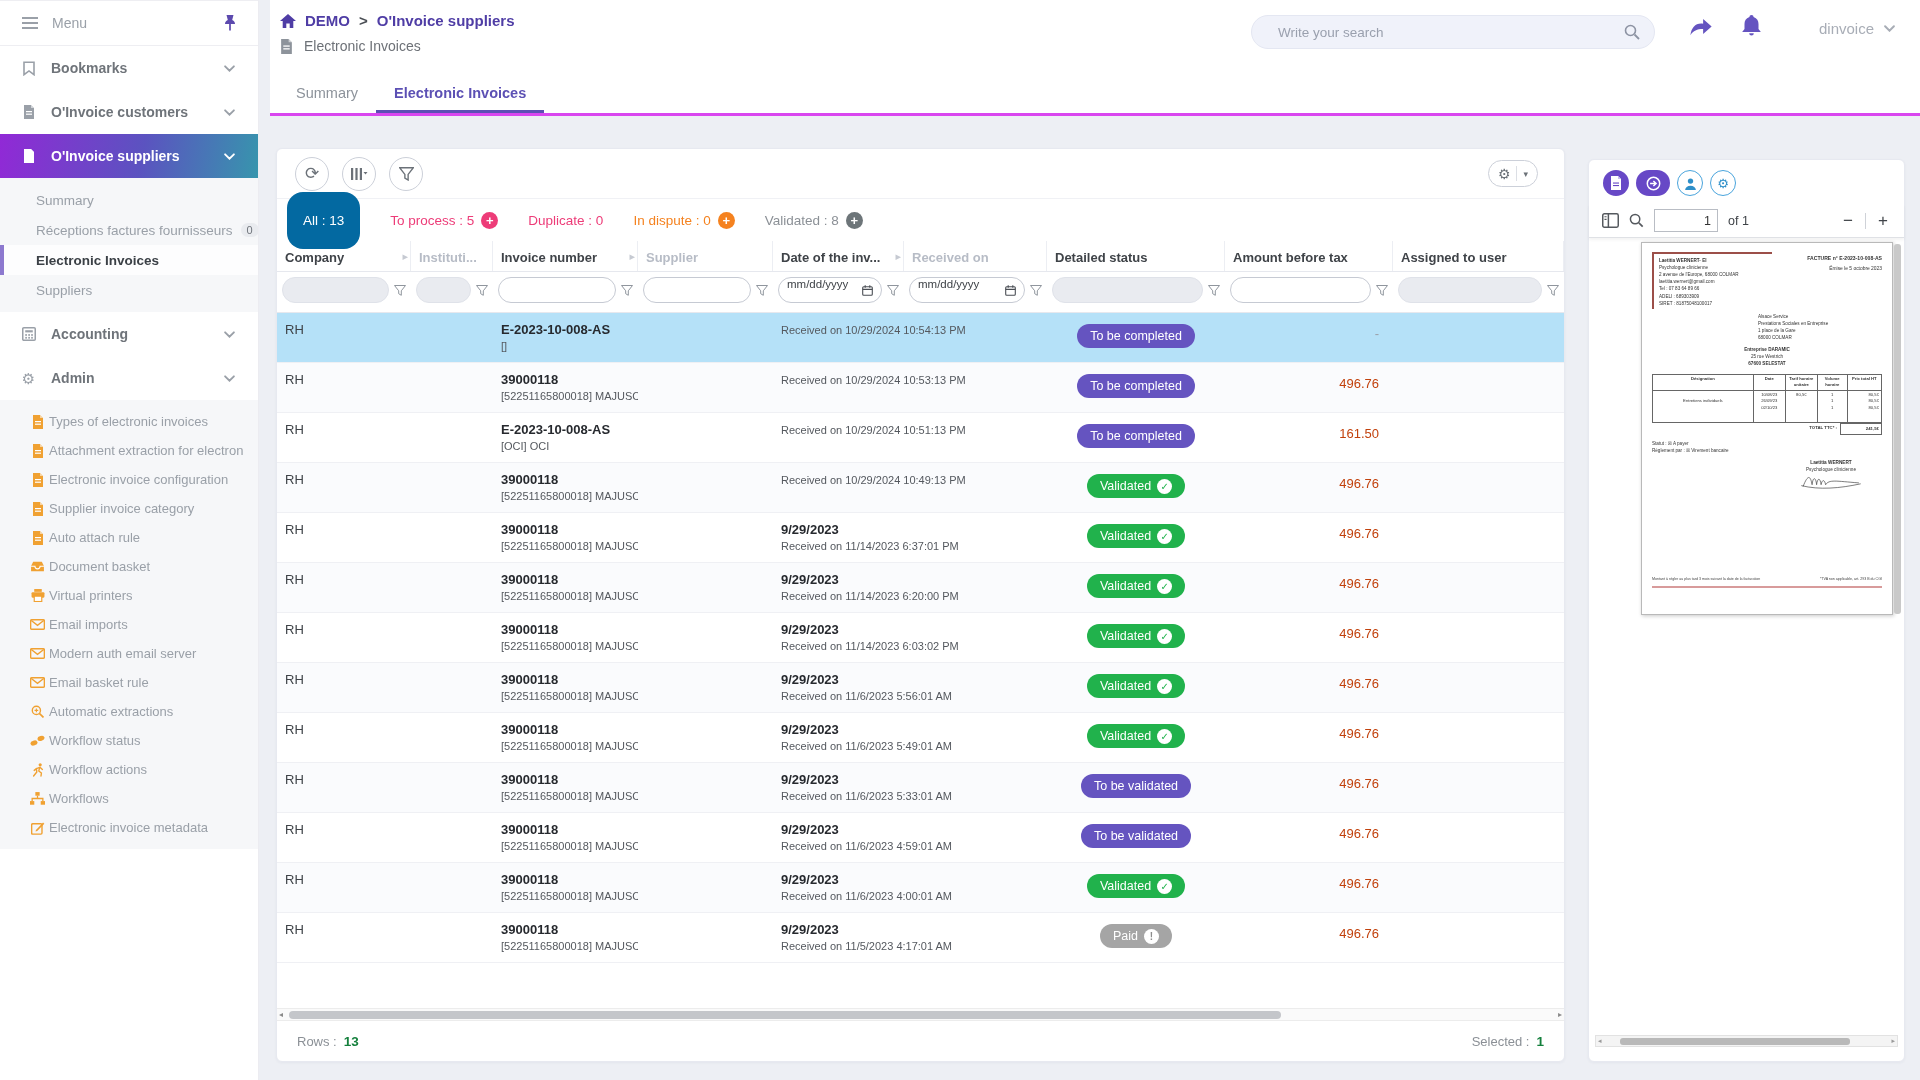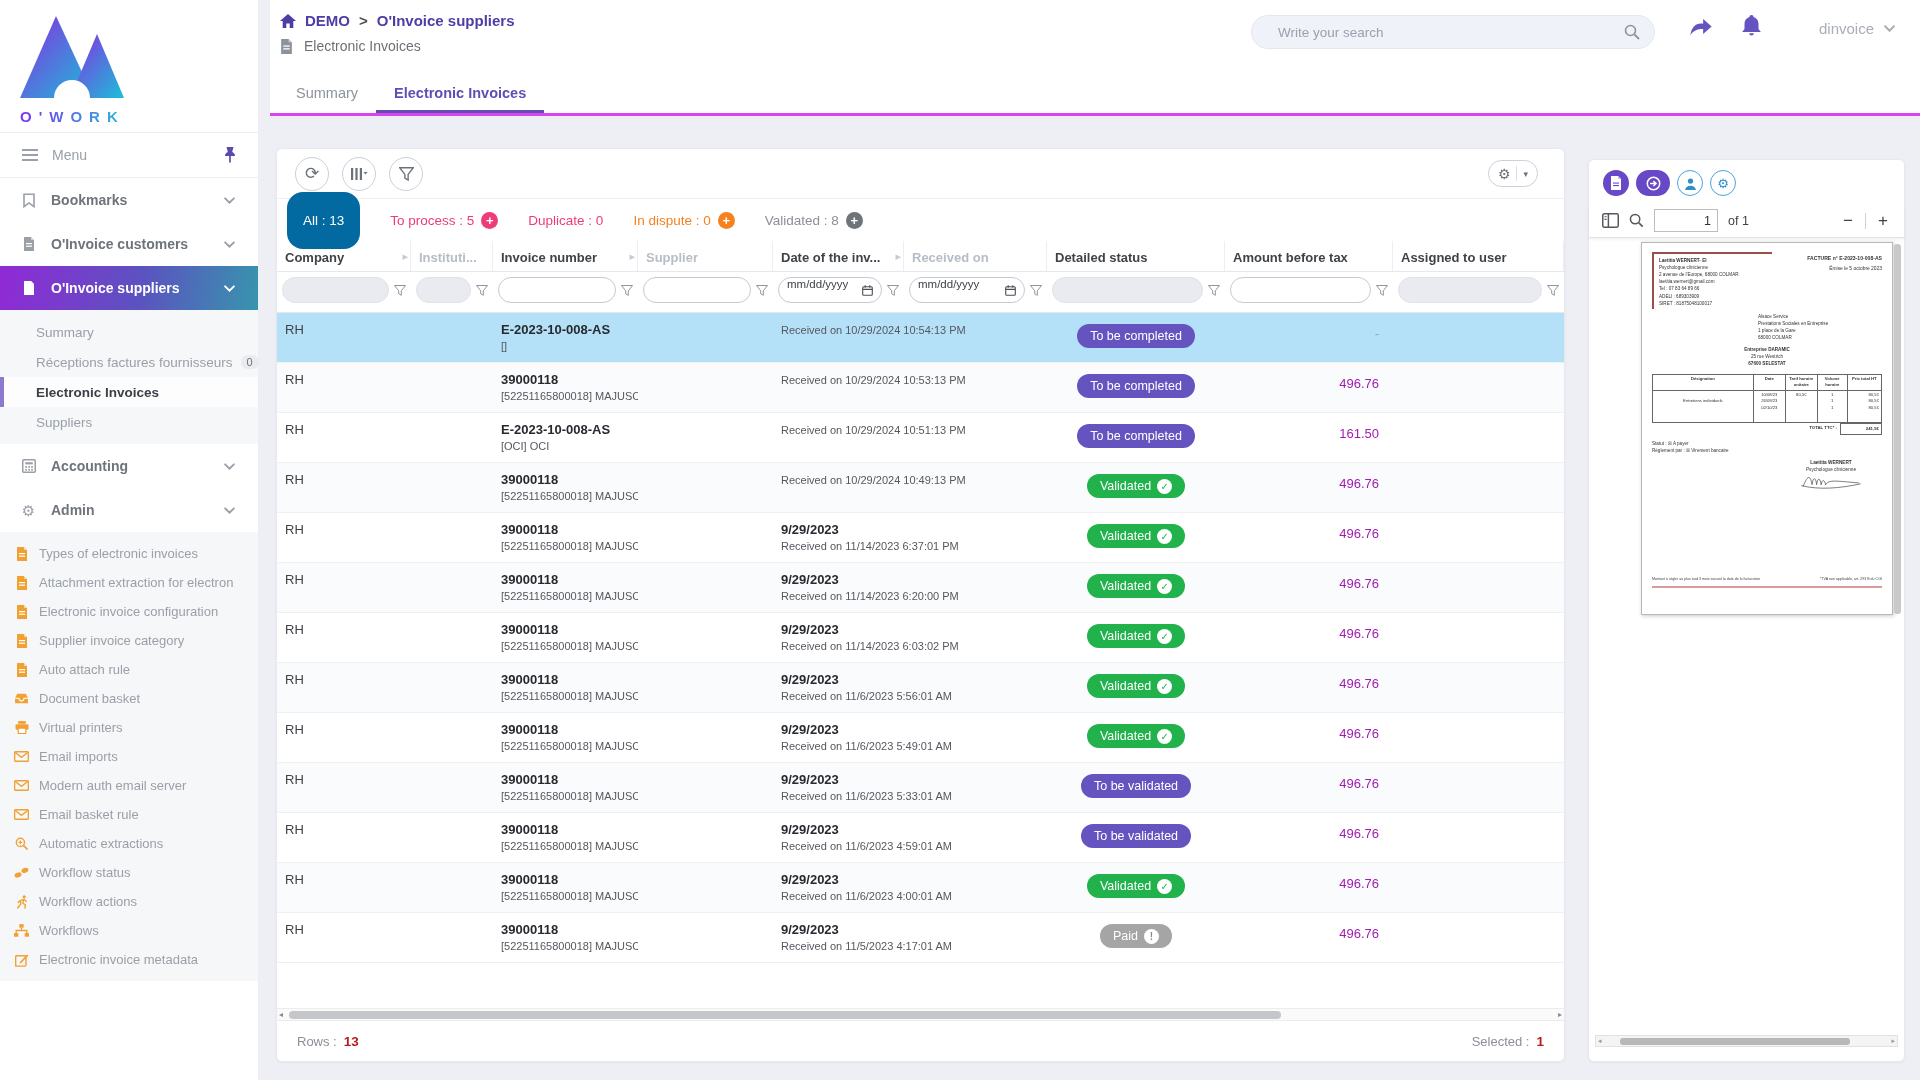--- a/index.html
+++ b/index.html
@@ -18,21 +18,21 @@
 .nav-item .icn{color:#b4bac3;width:17px}
 .nav-item.bold{font-weight:bold;color:#6f747a}
 .nav-item.bold .icn{color:#9aa0a8}
 .nav-item .chev{margin-left:auto;color:#b4bac3}
 .nav-item.active{background:linear-gradient(100deg,#9129d6 0%,#5b53c0 55%,#3795ad 100%);color:#fff}
 .nav-item.active .icn,.nav-item.active .chev{color:#fff}
 .submenu{background:#f6f7f9;padding:7px 0}
 .sub-item{min-height:30px;display:flex;align-items:center;padding:0 18px 0 36px;font-size:13.5px;color:#9aa0a8;cursor:pointer;white-space:nowrap;overflow:hidden}
 .sub-item.active{font-weight:bold;color:#3b4046;border-left:4px solid #8d79cf;padding-left:32px;background:#fdfdfe}
 .sub-badge{margin-left:8px;background:#e9ebef;color:#70757c;font-size:11px;border-radius:8px;padding:1px 6px}
-.submenu.admin .sub-item{height:29px;min-height:29px;gap:10px;padding-left:14px;font-size:13px}
+.submenu.admin .sub-item{height:29px;min-height:29px;gap:4px;padding-left:30px;font-size:13px}
 .submenu.admin .icn{color:#f0a132;width:15px;flex:none}
 
 
 .header{position:absolute;left:270px;top:0;width:1661px;height:116px;background:#fff;border-bottom:3px solid #d946ef;z-index:5}
 .bc{position:absolute;left:10px;top:12px;display:flex;align-items:center;gap:9px;font-size:15px;font-weight:bold;color:#4f3da5}
 .bc .sep{color:#4a4e54}
 .bc2{position:absolute;left:10px;top:38px;display:flex;align-items:center;gap:11px;font-size:14px;color:#6d7177}
 .bc2 .icn{color:#8d939b}
 .tabs{position:absolute;left:8px;bottom:0;display:flex}
 .tab{padding:10px 18px 12px;font-size:14.5px;color:#8d939b;cursor:pointer}
@@ -72,36 +72,36 @@
 .funnel{color:#8f959d;flex:none;cursor:pointer}
 .tbody{flex:none;height:650px}
 .tr{height:50px;border-bottom:1px solid #eff0f4;cursor:pointer;background:#fff}
 .tr:nth-child(even){background:#fafbfd}
 .tr.selected{background:#b5e1f8}
 .td{padding:9px 8px 0;font-size:13px;color:#3f4348;white-space:nowrap;overflow:hidden}
 .td.ovis{overflow:visible}
 .td .main{font-weight:bold;color:#26292e;font-size:13px}
 .td .sub{font-size:11px;color:#54585e;margin-top:3px}
 .td.status{display:flex;justify-content:center;align-items:flex-start;padding-top:11px;overflow:visible}
-.td.amount{text-align:right;color:#a21caf;padding-right:14px;padding-top:13px}
+.td.amount{text-align:right;color:#c2410c;padding-right:14px;padding-top:13px}
 .td.amount.dash{color:#9aa0a8}
 .pill{height:24px;border-radius:12px;color:#fff;font-size:12.5px;display:inline-flex;align-items:center;gap:6px;padding:0 13px;white-space:nowrap}
 .pill.purple{background:#6554c0}
 .pill.green{background:#21b24c}
 .pill.gray{background:#a5a5a5}
 .pill .ic{width:15px;height:15px;border-radius:50%;background:#fff;display:flex;align-items:center;justify-content:center;font-size:10px;font-weight:bold}
 .pill.green .ic{color:#21b24c}
 .pill.gray .ic{color:#8d8d8d}
 .spacer{flex:1}
 .hscroll{flex:none;height:13px;background:#fafafa;border-top:1px solid #ececec;border-bottom:1px solid #ececec;position:relative}
 .hthumb{position:absolute;left:12px;top:2px;width:992px;height:8px;background:#c4c6ca;border-radius:4px;cursor:pointer}
 .harr{position:absolute;top:1px;font-size:8px;color:#8a8a8a;cursor:pointer}
 .harr.l{left:2px}.harr.r{right:2px}
 .tfoot{flex:none;height:40px;display:flex;align-items:center;padding:0 20px;font-size:13px;color:#8b9096}
-.tfoot b{color:#b91c1c;margin-left:7px;font-size:13.5px}
+.tfoot b{color:#15803d;margin-left:7px;font-size:13.5px}
 .tfoot .right{margin-left:auto;display:flex;align-items:center}
 
 
 .panel{position:absolute;left:1588px;top:159px;width:317px;height:903px;background:#fff;border:1px solid #e7e9f0;border-radius:6px;box-shadow:0 1px 3px rgba(40,50,100,.05);z-index:4}
 .pacts{display:flex;align-items:center;gap:7px;padding:10px 0 8px 14px}
 .pa{height:26px;border-radius:13px;display:flex;align-items:center;justify-content:center;cursor:pointer}
 .pa.pdf{width:26px;background:#6748c6;color:#fff}
 .pa.open{width:34px;background:#6748c6;color:#fff}
 .pa.outline{width:26px;background:#fff;border:1.5px solid #49a4dc;color:#2e8fc9;font-size:13px}
 .pdfbar{height:34px;display:flex;align-items:center;gap:10px;padding:0 13px;border-bottom:1px solid #dfe1e5;box-shadow:0 2px 3px rgba(0,0,0,.05);color:#55595e}
@@ -134,36 +134,20 @@
 .vscroll{position:absolute;right:3px;top:84px;width:7px;height:370px;background:#c9c9c9;border-radius:3px;cursor:pointer}
 .phs{position:absolute;left:6px;right:6px;bottom:14px;height:12px;background:#f4f4f4;border:1px solid #e2e2e2}
 .phthumb{position:absolute;left:24px;top:1.5px;width:230px;height:7px;background:#b9b9b9;border-radius:3px;cursor:pointer}
 .parr{position:absolute;top:1px;font-size:7px;color:#999;cursor:pointer}
 .parr.l{left:2px}.parr.r{right:2px}
 </style>
 </head>
 <body>
 
 <div class="sidebar">
-  <div class="logo">
-    <span class="icn">
-      <svg width="104" height="84" viewBox="0 0 104 84">
-        <defs>
-            <linearGradient id="lg1" x1="0" y1="0" x2="1" y2="1">
-          <stop offset="0" stop-color="#8a2be2"></stop>
-              <stop offset="1" stop-color="#19c0d8"></stop>
-        </linearGradient>
-          </defs>
-        <path d="M36 2 L74 84 H0 Z" fill="url(#lg1)"></path>
-        <path d="M77 20 L104 84 H50 Z" fill="url(#lg1)"></path>
-        <circle cx="52" cy="84" r="18" fill="#fff"></circle>
-      </svg>
-    </span>
-    <div class="logotext">O'WORK</div>
-  </div>
   <div class="menu-row">
     <span class="icn">
       <svg width="16" height="12" viewBox="0 0 16 12">
           <path d="M0 1 H16 M0 6 H16 M0 11 H16" stroke="#9aa0a8" stroke-width="1.8"></path>
         </svg>
     </span>
     <span>Menu</span>
     <span class="icn pin">
       <svg width="12" height="16" viewBox="0 0 12 16">
           <path d="M2.5 0 h7 l-1.3 5 c2 1 2.8 2.4 2.8 4 H1 c0 -1.6 .8 -3 2.8 -4 Z" fill="currentColor"></path>

